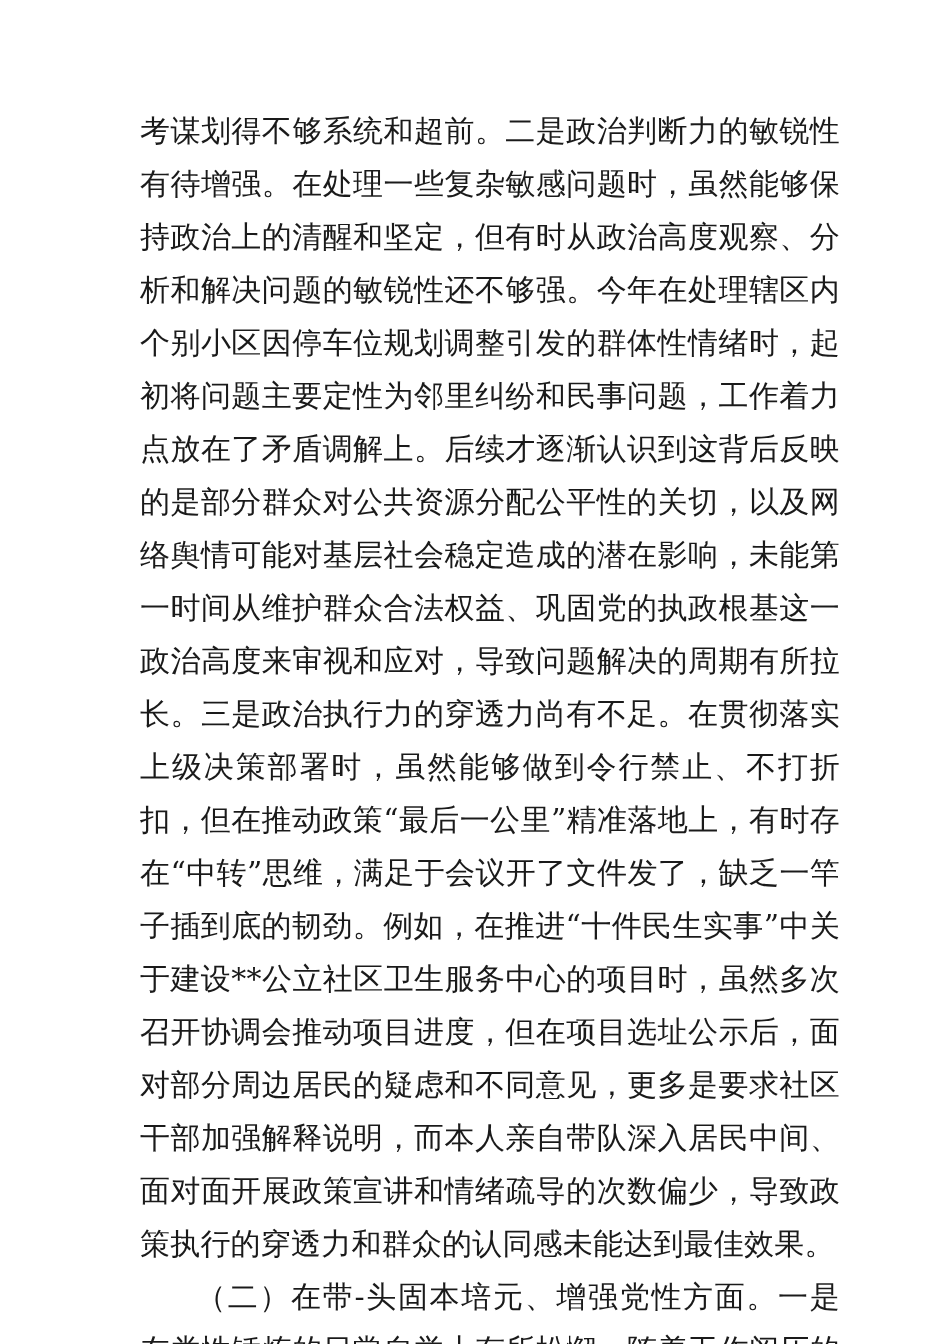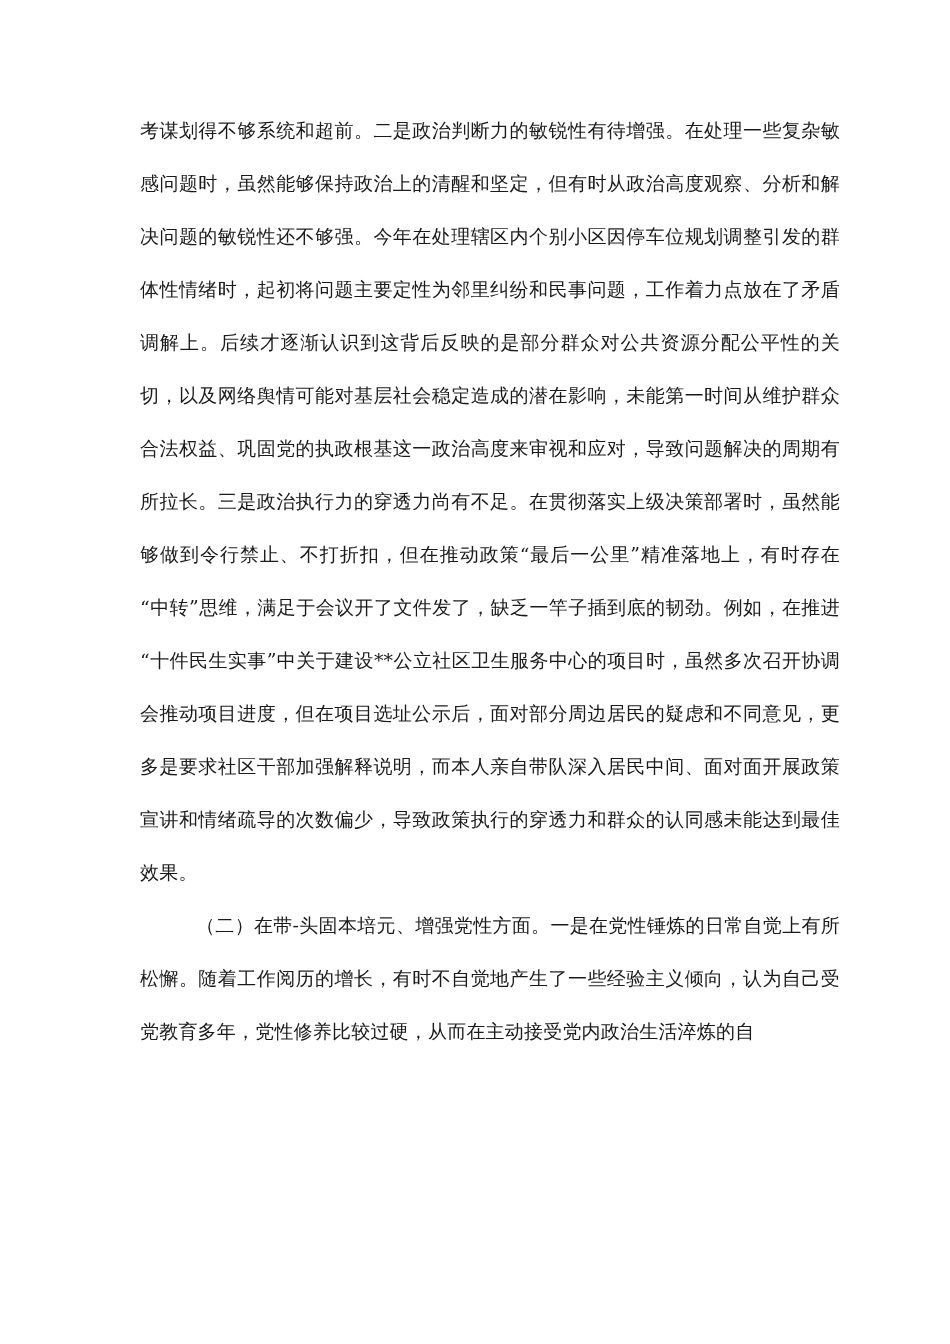--- a/index.html
+++ b/index.html
@@ -20,21 +20,21 @@
     height: 1344px;
     box-sizing: border-box;
     padding: 104px 112px 60px 140px;
     position: relative;
   }
   .doc-body {
     width: 700px;
   }
   p.para {
     margin: 0;
-    font-size: 19px;
+    font-size: 30px;
     line-height: 53px;
     text-align: justify;
     text-justify: inter-ideograph;
     letter-spacing: 0.2px;
     font-family: "DejaVu Serif", "Liberation Serif", serif;
     font-weight: 400;
     color: #1a1a1a;
   }
   p.para.indent {
     text-indent: 56px;

